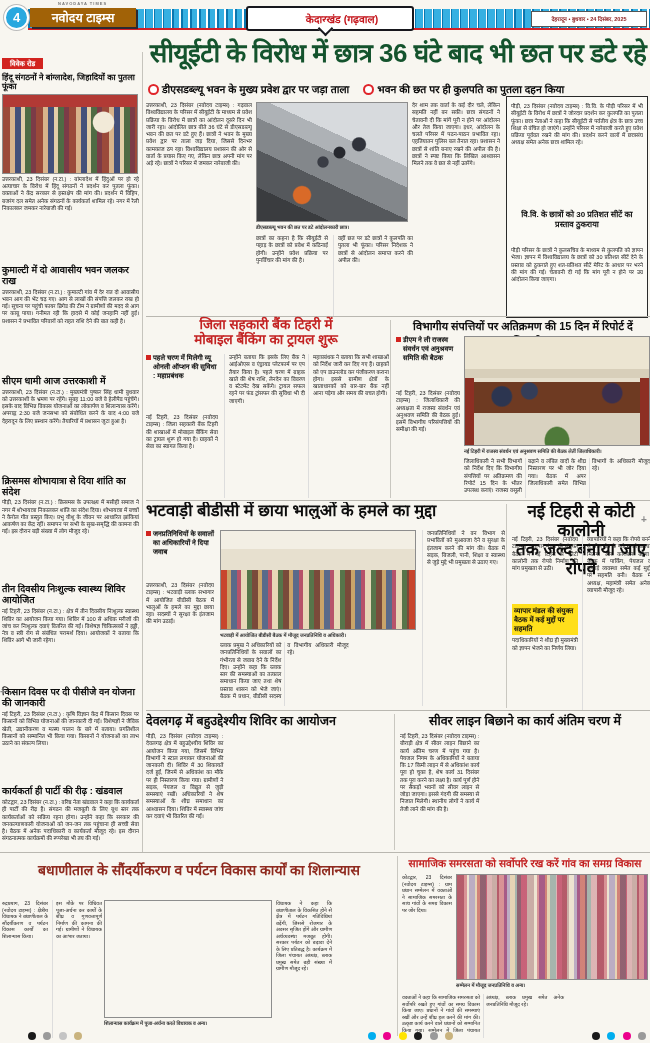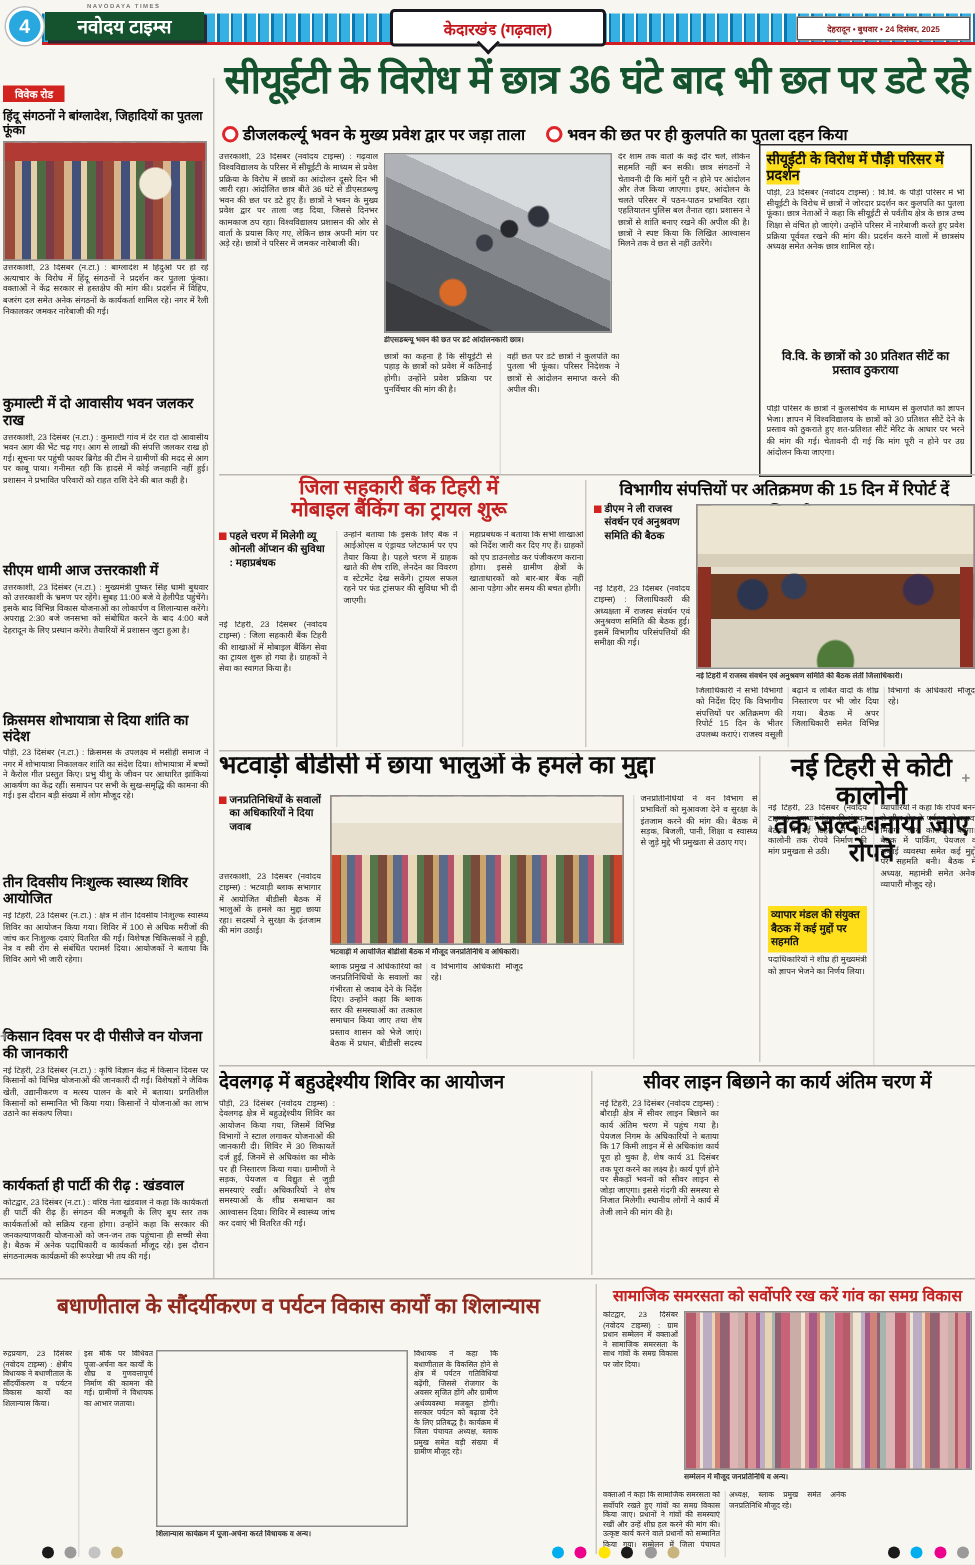--- a/index.html
+++ b/index.html
@@ -13,21 +13,21 @@
   .cols3{column-count:3;column-gap:6px;column-rule:1px solid #ddd;column-fill:auto;}
   .hl{font-weight:bold;color:#0d0d0d;overflow:hidden;}
   .photo{border:1px solid #8d8d8d;box-sizing:border-box;}
   .vline{width:1px;background:#c9c7c0;}
   .hline{height:1px;background:#b9b7b0;}
   
   .mast-strip{background:repeating-linear-gradient(90deg,#0a77b0 0 1.5px,#35b0e2 1.5px 7.5px,#ffffff 7.5px 9px);
               border-bottom:2.5px solid #d21f26;}
   .badge{width:21px;height:21px;border-radius:50%;background:#29a8df;color:#fff;font-weight:bold;
          font-size:13px;display:flex;align-items:center;justify-content:center;border:2px solid #fff;box-shadow:0 0 0 1px #bbb;}
-  .brand-box{background:#14532d;color:#fff;font-weight:bold;font-size:12.5px;display:flex;
+  .brand-box{background:#a16207;color:#fff;font-weight:bold;font-size:12.5px;display:flex;
              align-items:center;justify-content:center;box-shadow:2px 2px 0 #2a2a33;}
   .section-box{background:#fff;border:2px solid #17171d;color:#c4161c;font-weight:bold;font-size:10.5px;
                display:flex;align-items:center;justify-content:center;border-radius:3px;}
   .section-notch{width:9px;height:9px;background:#fff;border-right:2px solid #17171d;border-bottom:2px solid #17171d;
                  transform:rotate(45deg);}
   .date-box{background:#fff;border:1px solid #555;color:#8b1a1a;font-weight:bold;font-size:5.5px;
             display:flex;align-items:center;justify-content:center;}
   
   .lead-h{font-size:26px;font-weight:bold;text-align:center;line-height:1.02;color:#14532d;letter-spacing:-0.5px;}
   .ring{width:7px;height:7px;border:2.2px solid #e0252a;border-radius:50%;background:#fff;flex:none;margin-top:2px;}
@@ -54,21 +54,21 @@
 
   <div class="abs" style="left:0;top:4;width:650px;height:32px;">
     <div class="abs mast-strip" style="left:28px;right:0;top:9px;height:19px;"></div>
     <div class="abs badge" style="left:4px;top:5px;">
       <span>4</span>
     </div>
     <div class="abs" style="left:58px;top:1px;font-size:4px;letter-spacing:1px;color:#777;font-weight:bold;">NAVODAYA TIMES</div>
     <div class="abs brand-box" style="left:30px;top:8px;width:106px;height:19px;">
       <span>नवोदय टाइम्स</span>
     </div>
-    <div class="abs section-box" style="left:260px;top:6px;width:140px;height:21px;">
+    <div class="abs section-box" style="left:246px;top:6px;width:140px;height:21px;padding-left:24px;">
       <span>केदारखंड (गढ़वाल)</span>
     </div>
     <div class="abs section-notch" style="left:320px;top:23px;"></div>
     <div class="abs date-box" style="right:3px;top:11px;width:114px;height:14px;">देहरादून • बुधवार • 24 दिसंबर, 2025</div>
   </div>
 
   <div class="abs" style="left:2px;top:52px;width:141px;height:800px;border-right:1px solid #c6c4bd;padding-right:3px;box-sizing:border-box;">
     <div class="sb-label">विवेक रोड</div>
     <div class="sb-h">हिंदू संगठनों ने बांग्लादेश, जिहादियों का पुतला फूंका</div>
     <div class="photo" style="width:136px;height:80px;background:
@@ -95,21 +95,21 @@
 
     <div class="sb-h sb-h-lg">कार्यकर्ता ही पार्टी की रीढ़ : खंडवाल</div>
     <div class="body-txt" style="height:96px;">कोटद्वार, 23 दिसंबर (न.टा.) : वरिष्ठ नेता खंडवाल ने कहा कि कार्यकर्ता ही पार्टी की रीढ़ हैं। संगठन की मजबूती के लिए बूथ स्तर तक कार्यकर्ताओं को सक्रिय रहना होगा। उन्होंने कहा कि सरकार की जनकल्याणकारी योजनाओं को जन-जन तक पहुंचाना ही सच्ची सेवा है। बैठक में अनेक पदाधिकारी व कार्यकर्ता मौजूद रहे। इस दौरान संगठनात्मक कार्यक्रमों की रूपरेखा भी तय की गई।</div>
   </div>
 
   <div class="abs" style="left:146px;top:40px;width:504px;height:278px;">
     <div class="lead-h">सीयूईटी के विरोध में छात्र 36 घंटे बाद भी छत पर डटे रहे</div>
     <div class="abs" style="left:2px;top:42px;display:flex;gap:14px;width:500px;">
       <div class="lead-bullet">
           <span class="ring"></span>
-        <span>डीजलकर्ल्यू भवन के मुख्य प्रवेश द्वार पर जड़ा ताला</span>
+        <span>डीएसडब्ल्यू भवन के मुख्य प्रवेश द्वार पर जड़ा ताला</span>
         </div>
       <div class="lead-bullet">
           <span class="ring"></span>
         <span>भवन की छत पर ही कुलपति का पुतला दहन किया</span>
         </div>
     </div>
 
     <div class="abs body-txt" style="left:0;top:62px;width:106px;height:214px;">उत्तरकाशी, 23 दिसंबर (नवोदय टाइम्स) : गढ़वाल विश्वविद्यालय के परिसर में सीयूईटी के माध्यम से प्रवेश प्रक्रिया के विरोध में छात्रों का आंदोलन दूसरे दिन भी जारी रहा। आंदोलित छात्र बीते 36 घंटे से डीएसडब्ल्यू भवन की छत पर डटे हुए हैं। छात्रों ने भवन के मुख्य प्रवेश द्वार पर ताला जड़ दिया, जिससे दिनभर कामकाज ठप रहा। विश्वविद्यालय प्रशासन की ओर से वार्ता के प्रयास किए गए, लेकिन छात्र अपनी मांग पर अड़े रहे। छात्रों ने परिसर में जमकर नारेबाजी की।</div>
 
     <div class="abs photo" style="left:110px;top:62px;width:152px;height:120px;background:
@@ -119,21 +119,20 @@
          radial-gradient(circle at 44% 50%, #3a3d45 0 5%, transparent 6%),
          linear-gradient(205deg,#d7dadd 0 34%,#aeb2b6 34% 45%,#83878b 45% 62%,#55585c 62% 82%,#3a3c3f 82%);"></div>
     <div class="abs caption" style="left:110px;top:184px;width:152px;height:9px;">डीएसडब्ल्यू भवन की छत पर डटे आंदोलनकारी छात्र।</div>
 
     <div class="abs body-txt" style="left:110px;top:195px;width:72px;height:81px;">छात्रों का कहना है कि सीयूईटी से पहाड़ के छात्रों को प्रवेश में कठिनाई होगी। उन्होंने प्रवेश प्रक्रिया पर पुनर्विचार की मांग की है।</div>
     <div class="abs body-txt" style="left:187px;top:195px;width:75px;height:81px;border-left:1px solid #ddd;padding-left:4px;">वहीं छत पर डटे छात्रों ने कुलपति का पुतला भी फूंका। परिसर निदेशक ने छात्रों से आंदोलन समाप्त करने की अपील की।</div>
 
     <div class="abs body-txt" style="left:266px;top:62px;width:88px;height:214px;">देर शाम तक वार्ता के कई दौर चले, लेकिन सहमति नहीं बन सकी। छात्र संगठनों ने चेतावनी दी कि मांगें पूरी न होने पर आंदोलन और तेज किया जाएगा। इधर, आंदोलन के चलते परिसर में पठन-पाठन प्रभावित रहा। एहतियातन पुलिस बल तैनात रहा। प्रशासन ने छात्रों से शांति बनाए रखने की अपील की है। छात्रों ने स्पष्ट किया कि लिखित आश्वासन मिलने तक वे छत से नहीं उतरेंगे।</div>
 
     <div class="abs sidebox" style="left:360px;top:56px;width:142px;height:222px;">
-      <div class="sidebox-h"><span class="ylw">सीयूईटी के विरोध में पौड़ी परिसर में प्रदर्शन</span></div>
       <div class="body-txt" style="height:104px;margin-top:2px;">पौड़ी, 23 दिसंबर (नवोदय टाइम्स) : वि.वि. के पौड़ी परिसर में भी सीयूईटी के विरोध में छात्रों ने जोरदार प्रदर्शन कर कुलपति का पुतला फूंका। छात्र नेताओं ने कहा कि सीयूईटी से पर्वतीय क्षेत्र के छात्र उच्च शिक्षा से वंचित हो जाएंगे। उन्होंने परिसर में नारेबाजी करते हुए प्रवेश प्रक्रिया पूर्ववत रखने की मांग की। प्रदर्शन करने वालों में छात्रसंघ अध्यक्ष समेत अनेक छात्र शामिल रहे।</div>
       <div class="sidebox-h2">वि.वि. के छात्रों को 30 प्रतिशत सीटें का प्रस्ताव ठुकराया</div>
       <div class="body-txt" style="height:78px;">पौड़ी परिसर के छात्रों ने कुलसचिव के माध्यम से कुलपति को ज्ञापन भेजा। ज्ञापन में विश्वविद्यालय के छात्रों को 30 प्रतिशत सीटें देने के प्रस्ताव को ठुकराते हुए शत-प्रतिशत सीटें मेरिट के आधार पर भरने की मांग की गई। चेतावनी दी गई कि मांग पूरी न होने पर उग्र आंदोलन किया जाएगा।</div>
     </div>
   </div>
 
   <div class="abs hline" style="left:146px;top:316px;width:504px;"></div>
   <div class="abs" style="left:146px;top:318px;width:504px;height:182px;">
 
     <div class="abs" style="left:0;top:0;width:240px;height:182px;">

